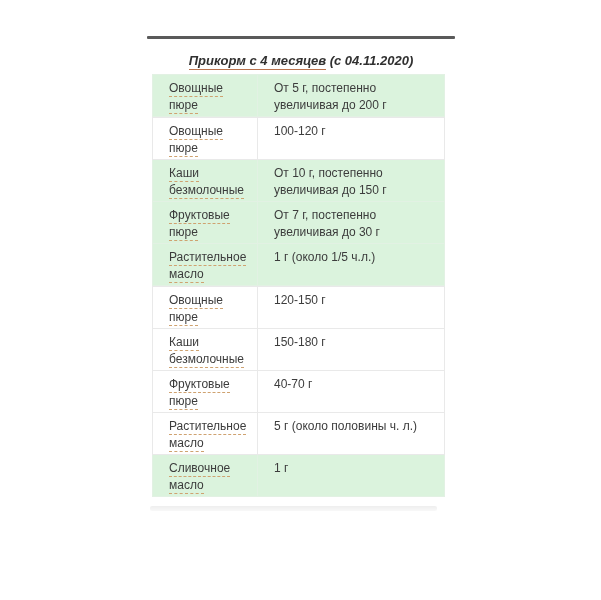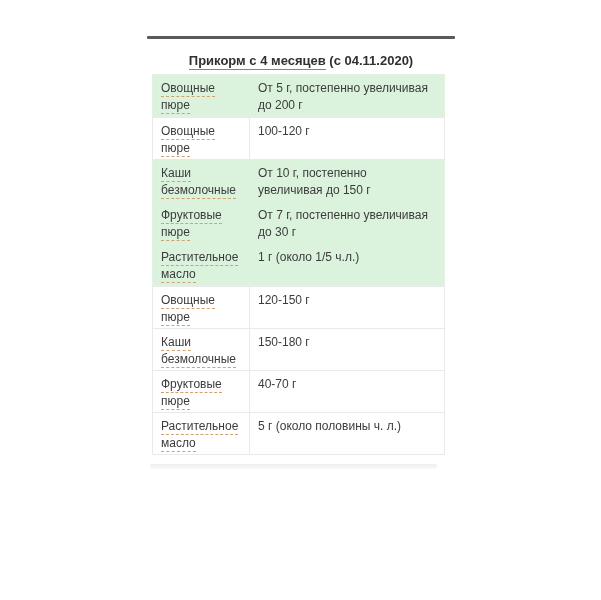--- a/index.html
+++ b/index.html
@@ -29,39 +29,40 @@
     margin: 0 0 4px 0;
   }
   .section-title {
     margin: 14px 0 6px;
     text-align: center;
     font-size: 13px;
     font-weight: 700;
     color: var(--title-text, #303030);
     line-height: 15px;
     white-space: nowrap;
+    font-style: italic;
   }
   .title-link {
     border-bottom: 1px solid var(--title-underline, #b8724d);
     padding-bottom: 1px;
     cursor: pointer;
   }
   table.food-table {
     width: 293px;
     margin-left: 5px;
     border-collapse: collapse;
     table-layout: fixed;
     font-size: 12px;
     color: var(--text, #3c3c3c);
   }
   table.food-table td {
     border: 1px solid #e9e9e9;
     vertical-align: top;
     line-height: 16.5px;
-    padding: 5px 10px 3px 8px;
+    padding: 5px 10px 3px 16px;
     background: #ffffff;
     margin-top: 9px;
   }
   table.food-table td.term {
     width: 86px;
     padding-right: 2px;
   }
   table.food-table tr.green td {
     background: var(--green, #dbf3dd);
     border-color: #e2f1e3;
@@ -126,18 +127,22 @@
               <td class="value">150-180 г</td>
             </tr>
             <tr>
               <td class="term"><span class="term-link">Фруктовые пюре</span></td>
               <td class="value">40-70 г</td>
             </tr>
             <tr>
               <td class="term"><span class="term-link">Растительное масло</span></td>
               <td class="value">5 г (около половины ч. л.)</td>
             </tr>
+            <tr class="green">
+              <td class="term"><span class="term-link">Сливочное масло</span></td>
+              <td class="value">1 г</td>
+            </tr>
           </tbody>
         </table>
       </div>
     <div class="faded-divider"></div>
   </div>
 </div>
 
 </body></html>

